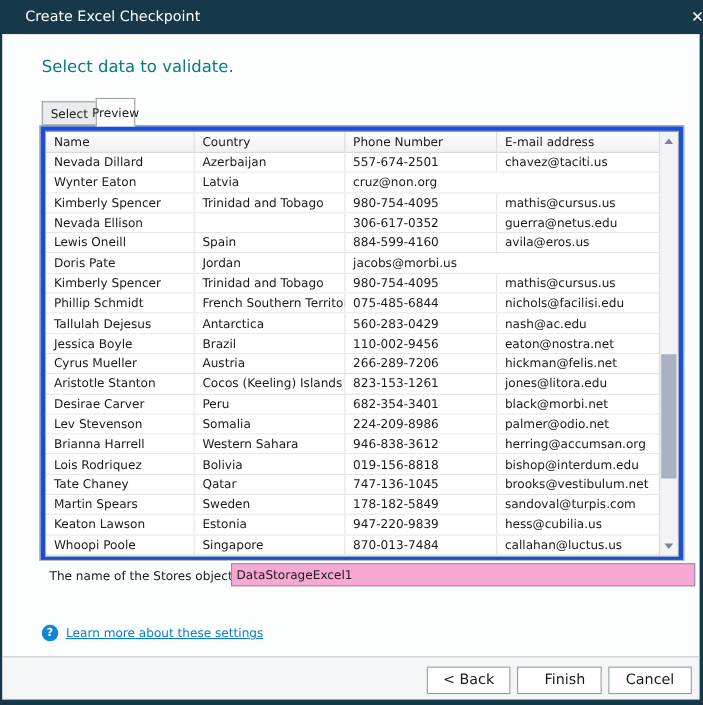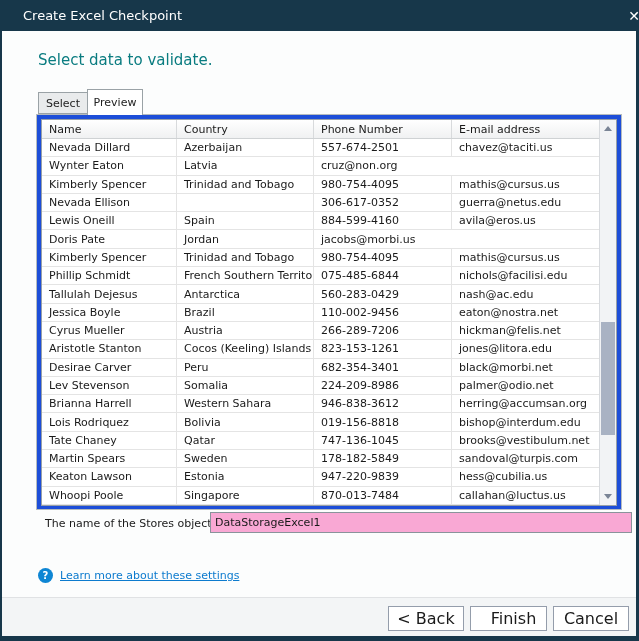--- a/index.html
+++ b/index.html
@@ -30,21 +30,21 @@
     position:absolute;left:36px;top:20px;
     font-size:15px;color:var(--heading,#0a7c80);
   }
   
   .tab{
     position:absolute;font-size:11px;color:#222;
     display:flex;align-items:center;justify-content:center;
     border:1px solid #9aa2a6;
   }
   .tab-select{left:36px;top:61px;width:49px;height:22px;background:#e9ebec;border-right:none;}
-  .tab-preview{left:85px;top:58px;width:56px;height:26px;background:#fff;border-bottom:none;z-index:3;}
+  .tab-preview{left:85px;top:58px;width:36px;height:26px;background:#fff;border-bottom:none;z-index:3;}
   .tabpage{
     position:absolute;left:34px;top:83px;width:586px;height:396px;
     background:#1d4ed8;border:1px solid #b5bbbe;
   }
   
   .lv{
     position:absolute;left:4px;top:4px;width:576px;height:387px;
     border:1px solid #98a0a8;background:#fff;
     display:flex;flex-direction:column;font-size:11px;color:#1a1a1a;
   }
@@ -107,21 +107,21 @@
     display:flex;align-items:center;justify-content:center;
   }
   .help-link{font-size:11px;color:var(--linkblue,#0d7bce);text-decoration:underline;cursor:pointer;}
   
   .footer{
     position:absolute;left:2px;top:597px;width:634px;height:39px;
     background:#f3f5f6;border-top:1px solid #e0e2e4;
   }
   .btn{
     position:absolute;top:8px;height:25px;background:#fff;
-    border:1px solid #949dab;font-size:16px;color:#1a1a1a;
+    border:1px solid #949dab;font-size:13px;color:#1a1a1a;
     font-family:"DejaVu Sans","Liberation Sans",sans-serif;
     display:flex;align-items:center;justify-content:center;cursor:default;
   }
   .btn-back{left:386px;width:76px;}
   .btn-finish{left:468px;width:77px;padding-left:16px;}
   .btn-cancel{left:551px;width:76px;}
 </style>
 </head>
 <body>
 

